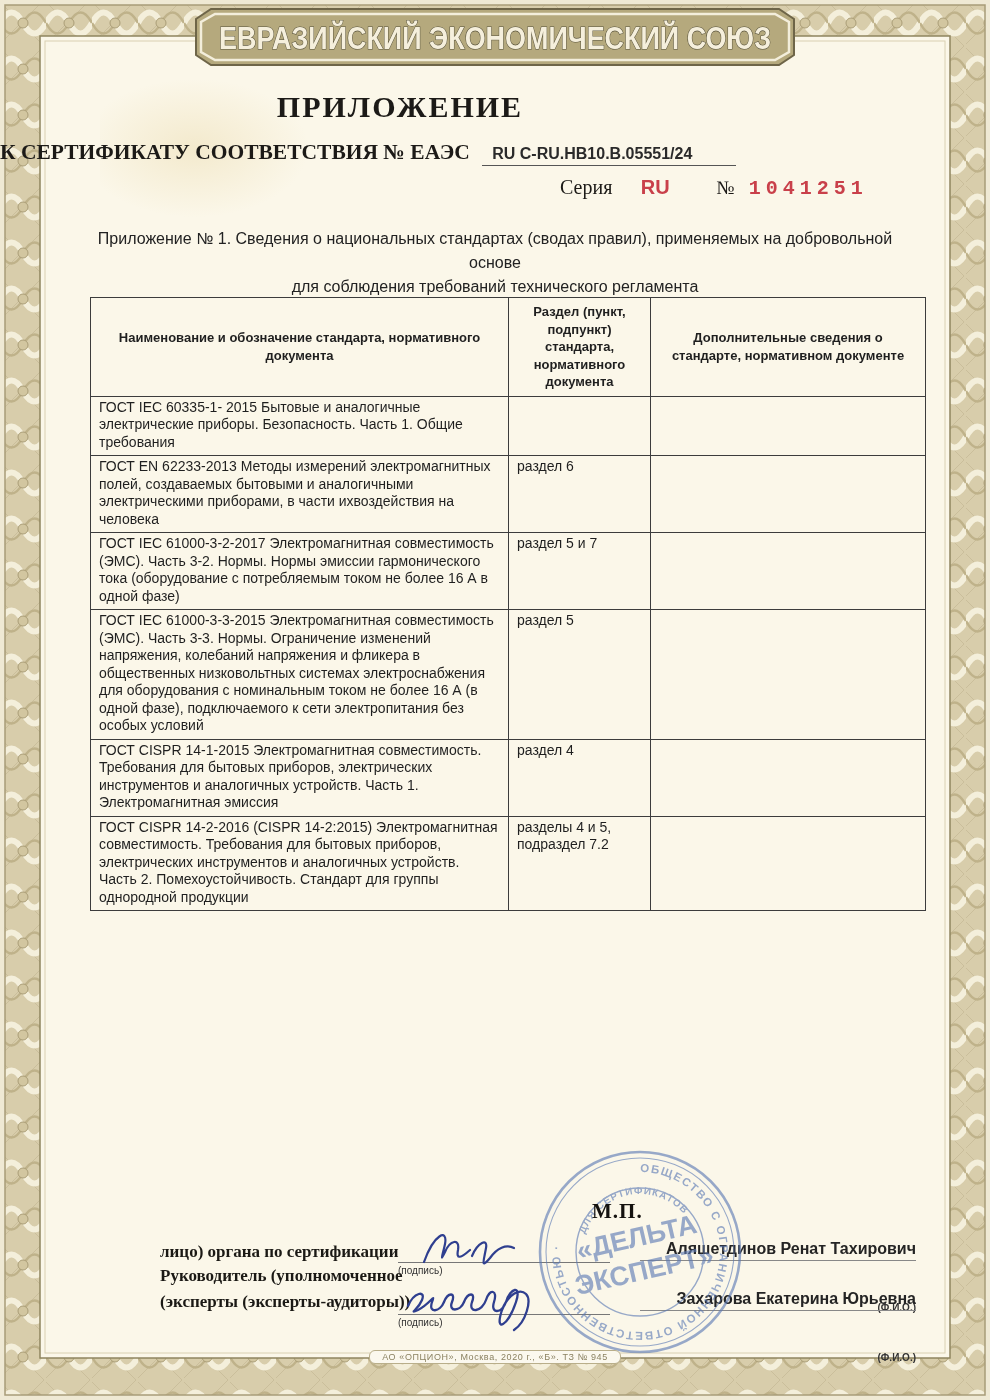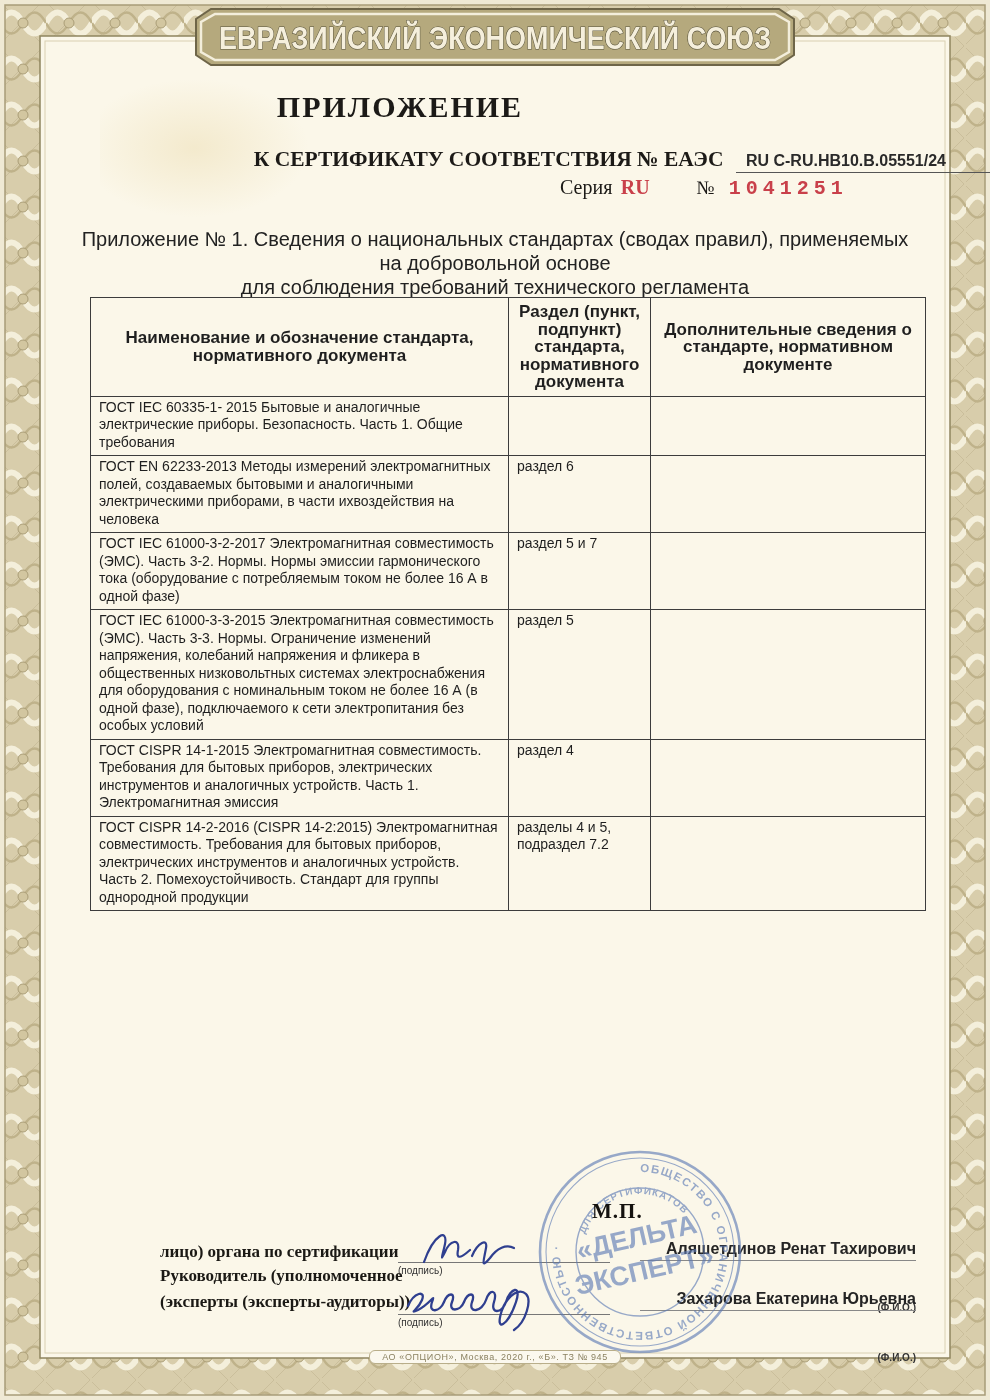--- a/index.html
+++ b/index.html
@@ -9,38 +9,38 @@
   .frame-svg { position:absolute; inset:0; z-index:0; }
 
   .stain { position:absolute; left:100px; top:78px; width:210px; height:140px; z-index:1;
     background: radial-gradient(ellipse at 45% 50%, rgba(226,203,140,0.30), rgba(226,203,140,0) 70%); }
 
   .banner { position:absolute; left:50%; transform:translateX(-50%); top:8px; z-index:3; }
 
   .title { position:absolute; top:90px; left:0; width:800px; text-align:center; z-index:2;
     font-family:"Liberation Serif", serif; font-weight:bold; font-size:30px; letter-spacing:2px; color:#1c1a17; }
 
-  .cert-line { position:absolute; top:147px; left:0; width:990px; text-align:right; z-index:2; white-space:nowrap; }
+  .cert-line { position:absolute; top:140px; left:0; width:990px; text-align:left; z-index:2; white-space:nowrap; }
   .cert-line .subtitle { font-family:"Liberation Serif", serif; font-weight:bold; font-size:21.5px; color:#1c1a17; }
   .cert-line .cert-number { font-family:"Liberation Sans", sans-serif; font-weight:600; font-size:16px; color:#2a2a2a;
     border-bottom:1.5px solid #555; padding:0 44px 3px 10px; margin-left:8px; }
 
   .series-line { position:absolute; top:176px; left:560px; z-index:2; white-space:nowrap; }
   .series-label { font-family:"Liberation Serif", serif; font-size:20px; color:#1c1a17; }
-  .series-value { font-family:Liberation Serif, serif; font-size:20px; font-weight:bold; color:#c9404a; margin-left:4px; }
+  .series-value { font-family:Liberation Sans, sans-serif; font-size:20px; font-weight:bold; color:#c9404a; margin-left:24px; }
   .number-sign { font-family:"Liberation Serif", serif; font-size:19px; color:#1c1a17; margin-left:42px; }
   .serial-number { font-family:"Liberation Mono", monospace; font-size:20px; font-weight:bold; color:#c9404a; letter-spacing:5px; margin-left:10px; }
 
   .intro { position:absolute; top:227px; left:75px; width:840px; text-align:center; z-index:2;
-    font-size:20px; color:#222; line-height:24px; }
+    font-size:16px; color:#222; line-height:24px; }
 
   .std-table { position:absolute; left:90px; top:297px; width:835px; z-index:2;
     border-collapse:collapse; table-layout:fixed; }
   .std-table th, .std-table td { border:1.4px solid #3c3c3c; vertical-align:top; color:#1f1f1f; }
-  .std-table th { font-size:17px; font-weight:bold; text-align:center; vertical-align:middle; padding:5px 10px; line-height:17.5px; }
+  .std-table th { font-size:13px; font-weight:bold; text-align:center; vertical-align:middle; padding:5px 10px; line-height:17.5px; }
   .std-table td { font-size:14px; padding:2px 8px 4px 8px; line-height:17.5px; font-weight:500; }
   .col-name { width:418px; }
   .col-section { width:142px; }
   .col-notes { width:275px; }
 
   .sig-label { position:absolute; left:160px; z-index:2; font-family:"Liberation Serif", serif;
     font-weight:bold; font-size:17px; color:#1b1915; line-height:24px; }
   .sig-line { position:absolute; left:398px; width:212px; border-bottom:1px solid #777; z-index:2; }
   .sig-caption { position:absolute; z-index:2; font-size:10px; color:#333; width:212px; left:398px; text-align:left; }
   .sig-ink { position:absolute; z-index:4; }

